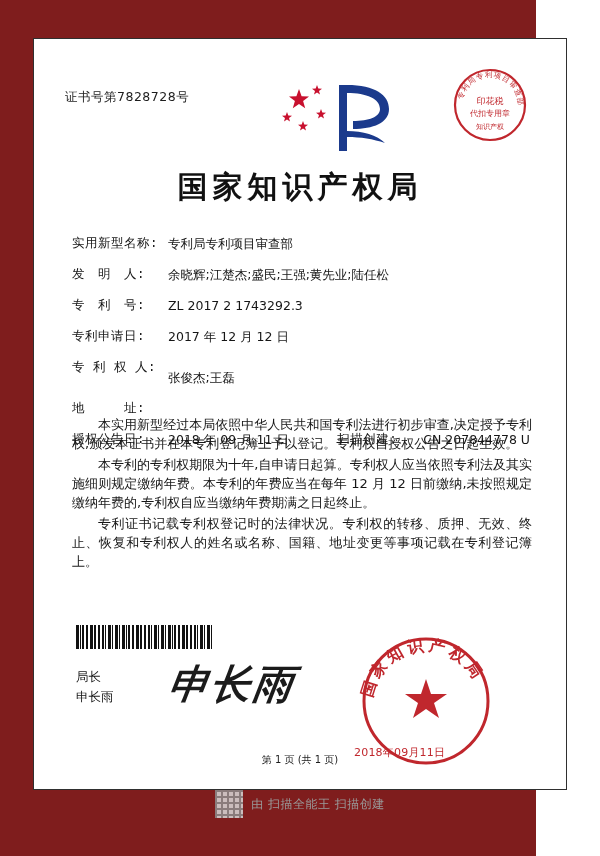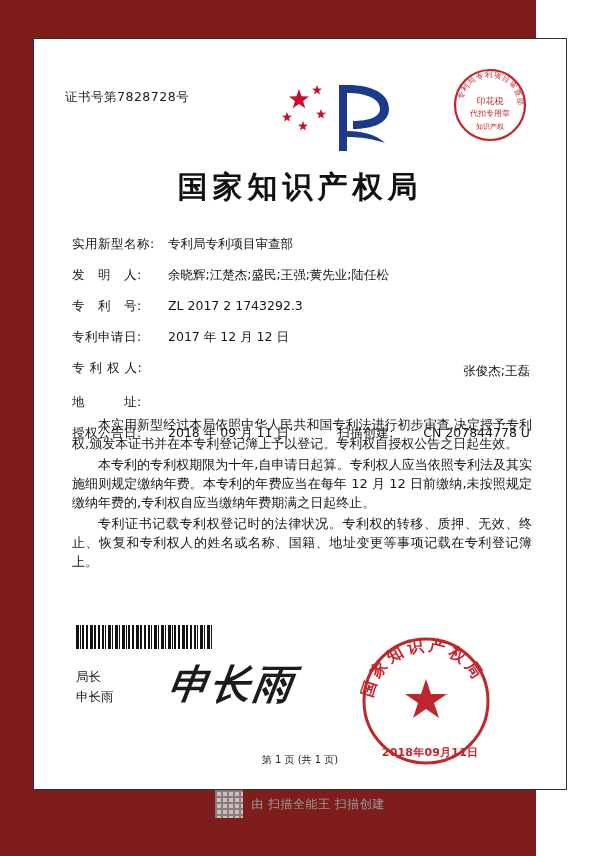--- a/index.html
+++ b/index.html
@@ -95,29 +95,29 @@
   .frow {
     display: flex;
     align-items: flex-start;
     margin-bottom: 13px;
   }
   .flabel {
     width: 96px;
     flex: 0 0 96px;
     white-space: nowrap;
     letter-spacing: .5px;
+    font-family: Liberation Mono, monospace;
   }
   .fvalue {
     flex: 1;
     word-break: break-all;
   }
   .fvalue .sub {
     display: block;
-    margin-top: 3px;
-    text-align: right;
+    margin-top: 10px;
   }
   .frow.two {
     justify-content: space-between;
   }
   .half {
     display: flex;
     flex: 0 0 auto;
   }
   .half .flabel { width: 96px; flex: 0 0 96px; }
   .half.right .flabel { width: 86px; flex: 0 0 86px; }
@@ -184,28 +184,26 @@
   
   .seal-big {
     position: absolute;
     left: 322px;
     top: 592px;
     width: 140px;
     height: 140px;
   }
   .seal-date {
     position: absolute;
-    left: 336px;
+    left: 320px;
     top: 706px;
     width: 120px;
-    text-align: center;
     font-size: 11px;
     color: #c0272d;
     letter-spacing: .2px;
-    font-weight: bold;
   }
 
   .page-no {
     position: absolute;
     left: 0;
     top: 714px;
     width: 100%;
     text-align: center;
     font-size: 10px;
     color: #1d1d1d;

